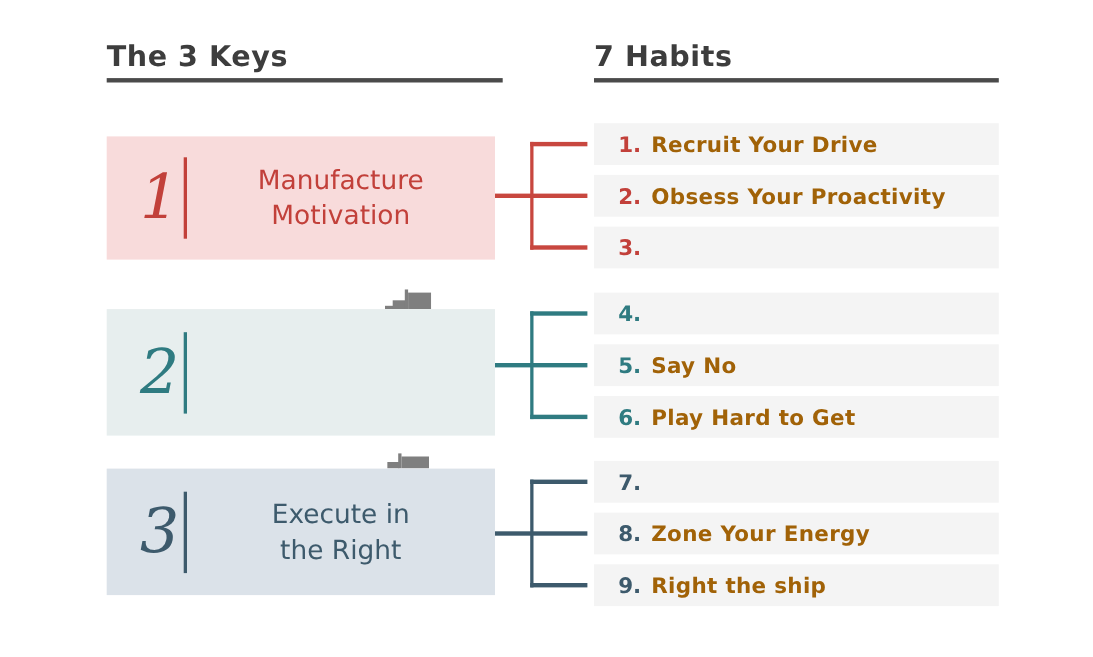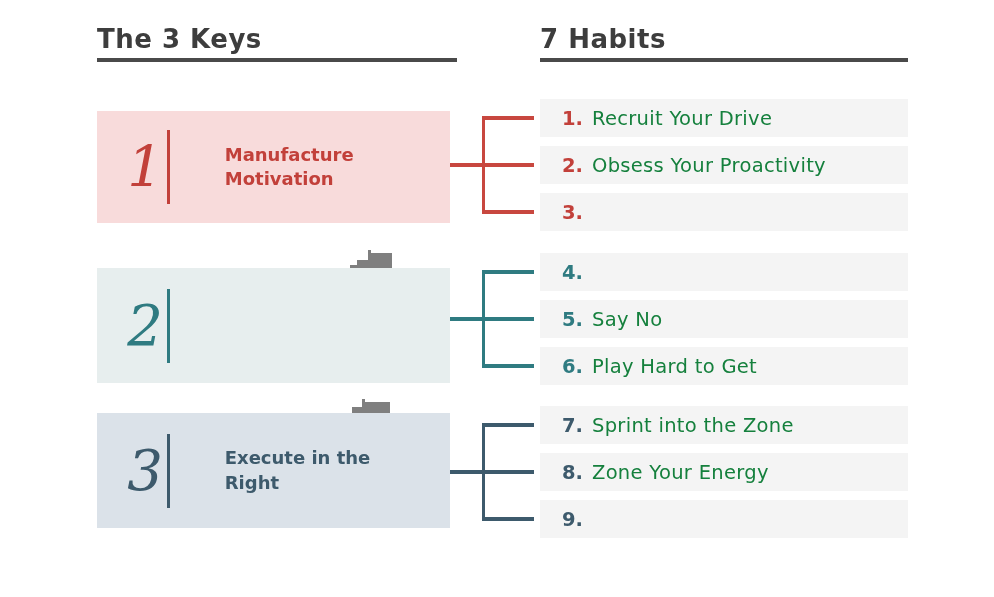--- a/index.html
+++ b/index.html
@@ -1,18 +1,18 @@
 <!DOCTYPE html>
 <html><head>
 <meta charset="utf-8">
 <style>
   html,body { margin:0; padding:0; background:#ffffff; }
   .canvas {
     position:relative; width:994px; height:580px; background:#ffffff;
-    font-family:"DejaVu Sans","Liberation Sans",sans-serif; overflow:hidden;
+    font-family:"DejaVu Sans","Liberation Sans",sans-serif; overflow:hidden;margin-top:13px;
   }
 
   
   .col-header {
     position:absolute; top:24px; font-size:26px; font-weight:bold;
     color:#3d3d3d; letter-spacing:0.5px; white-space:nowrap;
   }
   .col-header.left { left:97px; }
   .col-header.right { left:540px; }
   .underline { position:absolute; top:58px; height:4px; background:#4a4a4a; }
@@ -31,38 +31,38 @@
   .key-number {
     width:44px; margin-left:26px; text-align:center;
     font-family:"DejaVu Serif","Liberation Serif",serif;
     font-style:italic; font-size:56px; line-height:1;
   }
   .key-divider { width:2.5px; height:74px; }
   .key-title {
     flex:1; display:flex; justify-content:center;
   }
   .key-title span {
-    display:block; width:170px; 
-    font-size:18px; font-weight:bold; line-height:1.35;
+    display:block; width:170px; text-align:center;
+    font-size:24px; font-weight:normal; line-height:1.35;
   }
   .k1 .key-number, .k1 .key-title span { color:#c2403a; }
   .k1 .key-divider { background:#c2403a; }
   .k2 .key-number, .k2 .key-title span { color:#2f7b81; }
   .k2 .key-divider { background:#2f7b81; }
   .k3 .key-number, .k3 .key-title span { color:#3d5a6c; }
   .k3 .key-divider { background:#3d5a6c; }
 
   
   .habit-row {
     position:absolute; left:540px; width:368px; height:38px;
     background:#f4f4f4; display:flex; align-items:center;
     font-size:19.5px; white-space:nowrap;
   }
   .habit-number { font-weight:bold; margin-left:22px; }
-  .habit-title { color:#15803d; margin-left:9px; letter-spacing:0.3px; }
+  .habit-title { color:#a16207; margin-left:9px; letter-spacing:0.3px;font-weight:bold; }
   .habit-row.g1 .habit-number { color:#c2403a; }
   .habit-row.g2 .habit-number { color:#2f7b81; }
   .habit-row.g3 .habit-number { color:#3d5a6c; }
 
   
   .line { position:absolute; }
   .line.red   { background:#c8473f; }
   .line.teal  { background:#2f7b81; }
   .line.slate { background:#3d5a6c; }
 
@@ -146,23 +146,23 @@
   <div class="habit-row g2" style="top:300px;">
     <span class="habit-number">5.</span>
     <span class="habit-title">Say No</span>
   </div>
   <div class="habit-row g2" style="top:347px;">
     <span class="habit-number">6.</span>
     <span class="habit-title">Play Hard to Get</span>
   </div>
   <div class="habit-row g3" style="top:406px;">
     <span class="habit-number">7.</span>
-    <span class="habit-title">Sprint into the Zone</span>
   </div>
   <div class="habit-row g3" style="top:453px;">
     <span class="habit-number">8.</span>
     <span class="habit-title">Zone Your Energy</span>
   </div>
   <div class="habit-row g3" style="top:500px;">
     <span class="habit-number">9.</span>
+    <span class="habit-title">Right the ship</span>
   </div>
 
 </div>
 
 </body></html>

